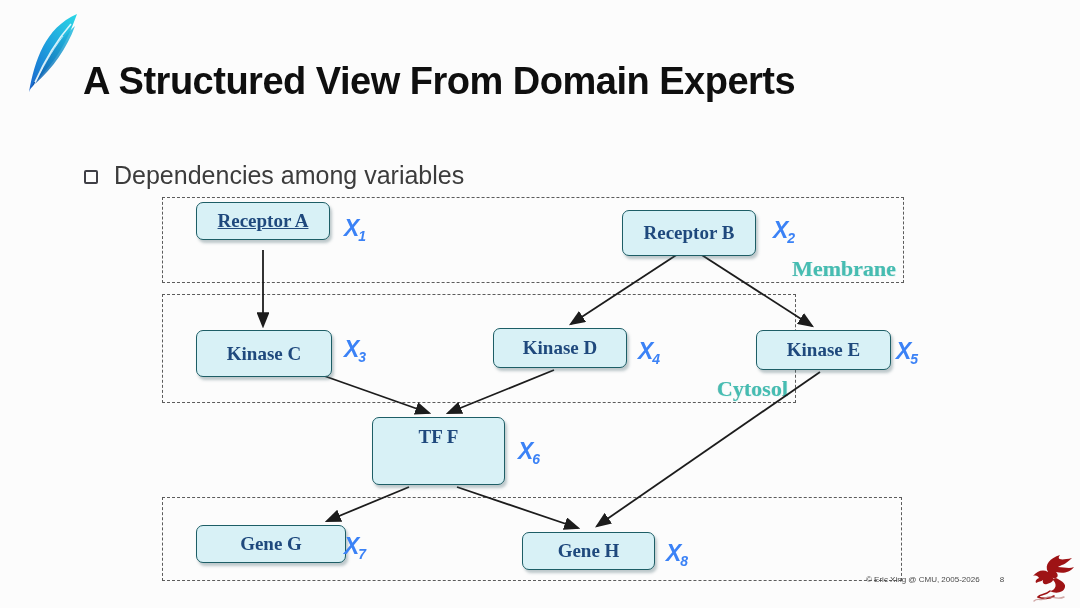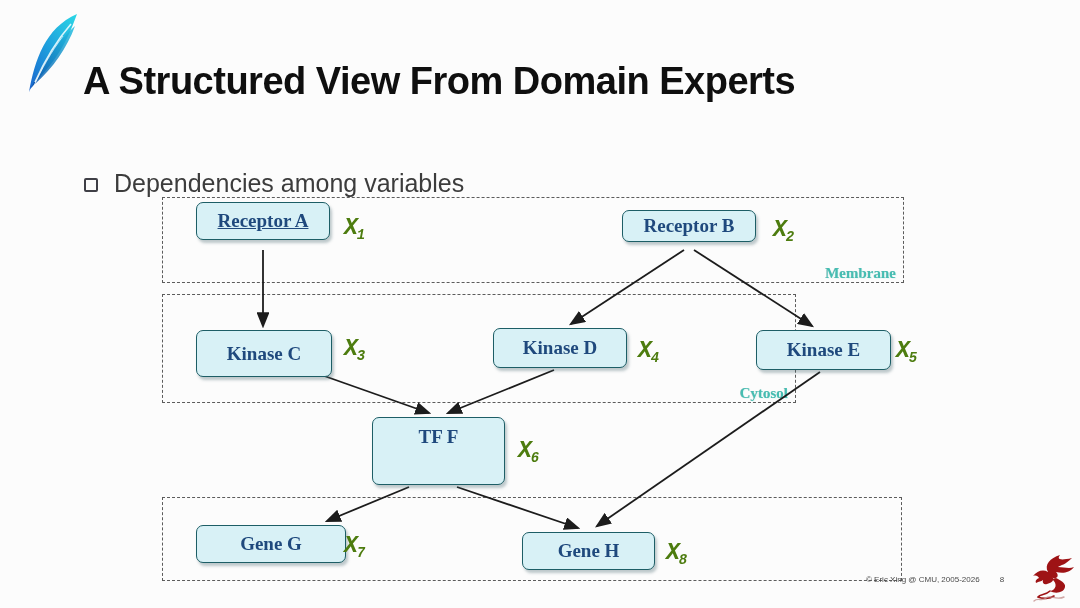--- a/index.html
+++ b/index.html
@@ -6,45 +6,45 @@
   .slide{
     position:relative;width:1080px;height:608px;background:#fcfcfc;
     overflow:hidden;font-family:"Liberation Sans",sans-serif;
   }
   .brand-logo{position:absolute;left:27px;top:12px;}
   .title{
     position:absolute;left:83px;top:60px;margin:0;
     font-size:38px;font-weight:700;color:#0f0f0f;letter-spacing:-0.5px;
     font-family:"Liberation Sans",sans-serif;white-space:nowrap;line-height:1.15;
   }
-  .bullet-row{position:absolute;left:84px;top:161px;display:flex;align-items:center;gap:16px;margin-top:8px;}
+  .bullet-row{position:absolute;left:84px;top:161px;display:flex;align-items:center;gap:16px;}
   .bullet-sq{
     width:10px;height:10px;border:2.5px solid #3f3f46;border-radius:2px;
     flex:0 0 auto;margin-top:3px;background:transparent;
   }
   .bullet-text{font-size:25px;color:#3c3c3c;white-space:nowrap;}
   .diagram-layer{position:absolute;left:0;top:0;width:1080px;height:608px;}
   .region{position:absolute;border:1.5px dashed #5c5c5c;box-sizing:border-box;}
   .region-label{
     position:absolute;right:7px;bottom:0px;
-    font-family:"Liberation Serif",serif;font-weight:700;font-size:15px;
+    font-family:"Liberation Serif",serif;font-weight:700;font-size:22px;
     color:#45bdb2;white-space:nowrap;
     text-shadow:1px 1px 0 #eafaf8, -0.5px -0.5px 0 rgba(0,60,55,0.25);
   }
   .node{
     position:absolute;box-sizing:border-box;
     background:#d8f1f6;border:1.4px solid #1d5e66;border-radius:7px;
     box-shadow:2px 3px 3px rgba(70,100,110,0.35);
     display:flex;align-items:center;justify-content:center;
     font-family:"Liberation Serif",serif;font-weight:700;font-size:19px;color:#1f497d;
     white-space:nowrap;
   }
   .varlabel{
-    position:absolute;font-family:Liberation Mono, monospace;
-    font-style:italic;font-weight:700;font-size:23px;color:#4d7c0f;line-height:1;
+    position:absolute;font-family:Liberation Sans, sans-serif;
+    font-style:italic;font-weight:700;font-size:23px;color:#3b82f6;line-height:1;
     white-space:nowrap;
   }
   .varlabel sub{font-size:14px;vertical-align:-5px;margin-left:-1px;}
   #edge-svg{position:absolute;left:0;top:0;pointer-events:none;}
   #edge-svg line{stroke:#1c1c1c;stroke-width:1.8;}
   .footer{
     position:absolute;left:866px;top:575px;display:flex;gap:20px;
     font-size:8px;color:#4a4a4a;white-space:nowrap;
   }
   .dragon-logo{position:absolute;left:1026px;top:552px;}
@@ -100,21 +100,21 @@
         <line x1="313" y1="372" x2="429" y2="413" marker-end="url(#arrowhead)"></line>
         <line x1="554" y1="370" x2="448" y2="413" marker-end="url(#arrowhead)"></line>
         <line x1="820" y1="372" x2="597" y2="526" marker-end="url(#arrowhead)"></line>
         <line x1="409" y1="487" x2="327" y2="521" marker-end="url(#arrowhead)"></line>
         <line x1="457" y1="487" x2="578" y2="528" marker-end="url(#arrowhead)"></line>
       </svg>
       <div class="node" style="left: 196px; top: 202px; width: 134px; height: 38px; text-decoration: underline;">
         <span class="node-label">Receptor A</span>
       </div>
       <span class="varlabel" style="left: 344px; top: 217px;"><span>X</span><sub>1</sub></span>
-      <div class="node" style="left: 622px; top: 210px; width: 134px; height: 32px;">
+      <div class="node" style="left: 622px; top: 210px; width: 134px; height: 46px;">
         <span class="node-label">Receptor B</span>
       </div>
       <span class="varlabel" style="left: 773px; top: 219px;"><span>X</span><sub>2</sub></span>
       <div class="node" style="left: 196px; top: 330px; width: 136px; height: 47px;">
         <span class="node-label">Kinase C</span>
       </div>
       <span class="varlabel" style="left: 344px; top: 338px;"><span>X</span><sub>3</sub></span>
       <div class="node" style="left: 493px; top: 328px; width: 134px; height: 40px;">
         <span class="node-label">Kinase D</span>
       </div>

